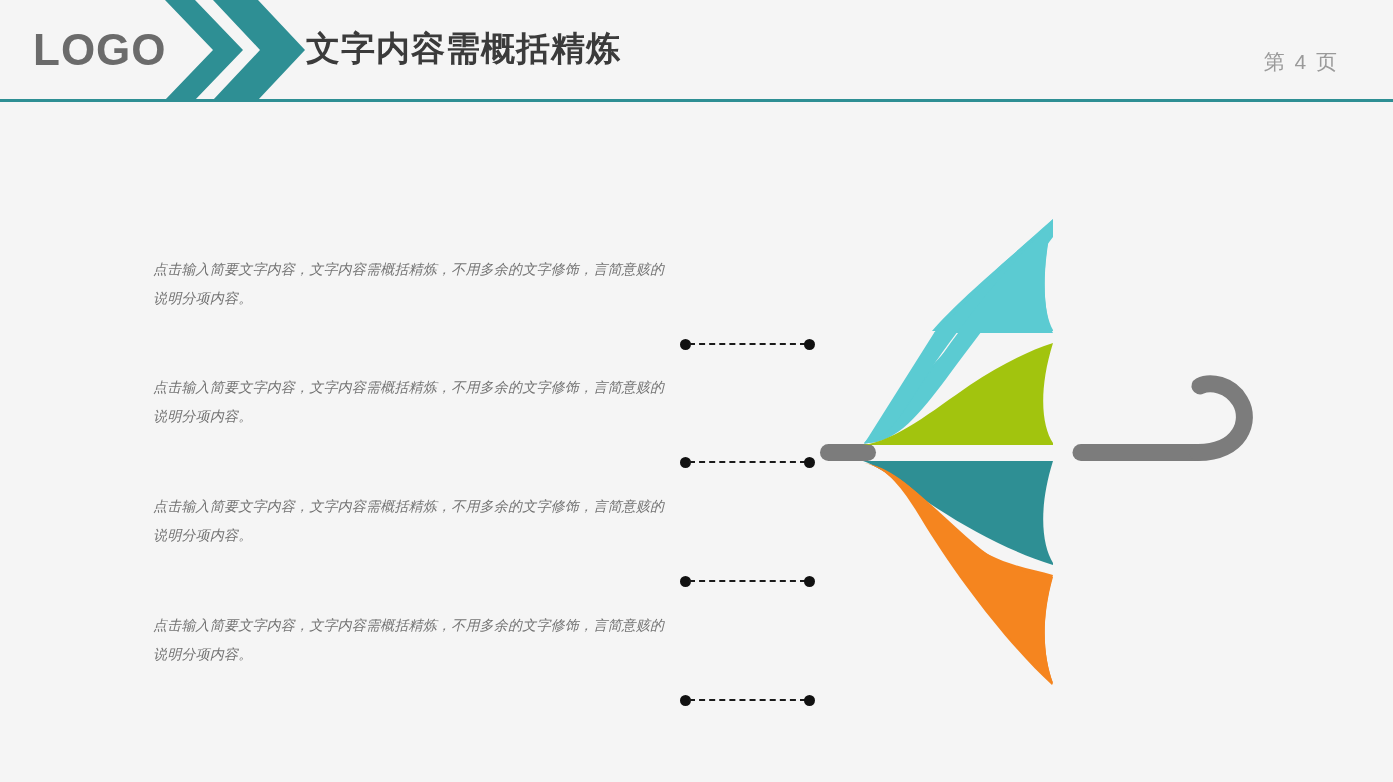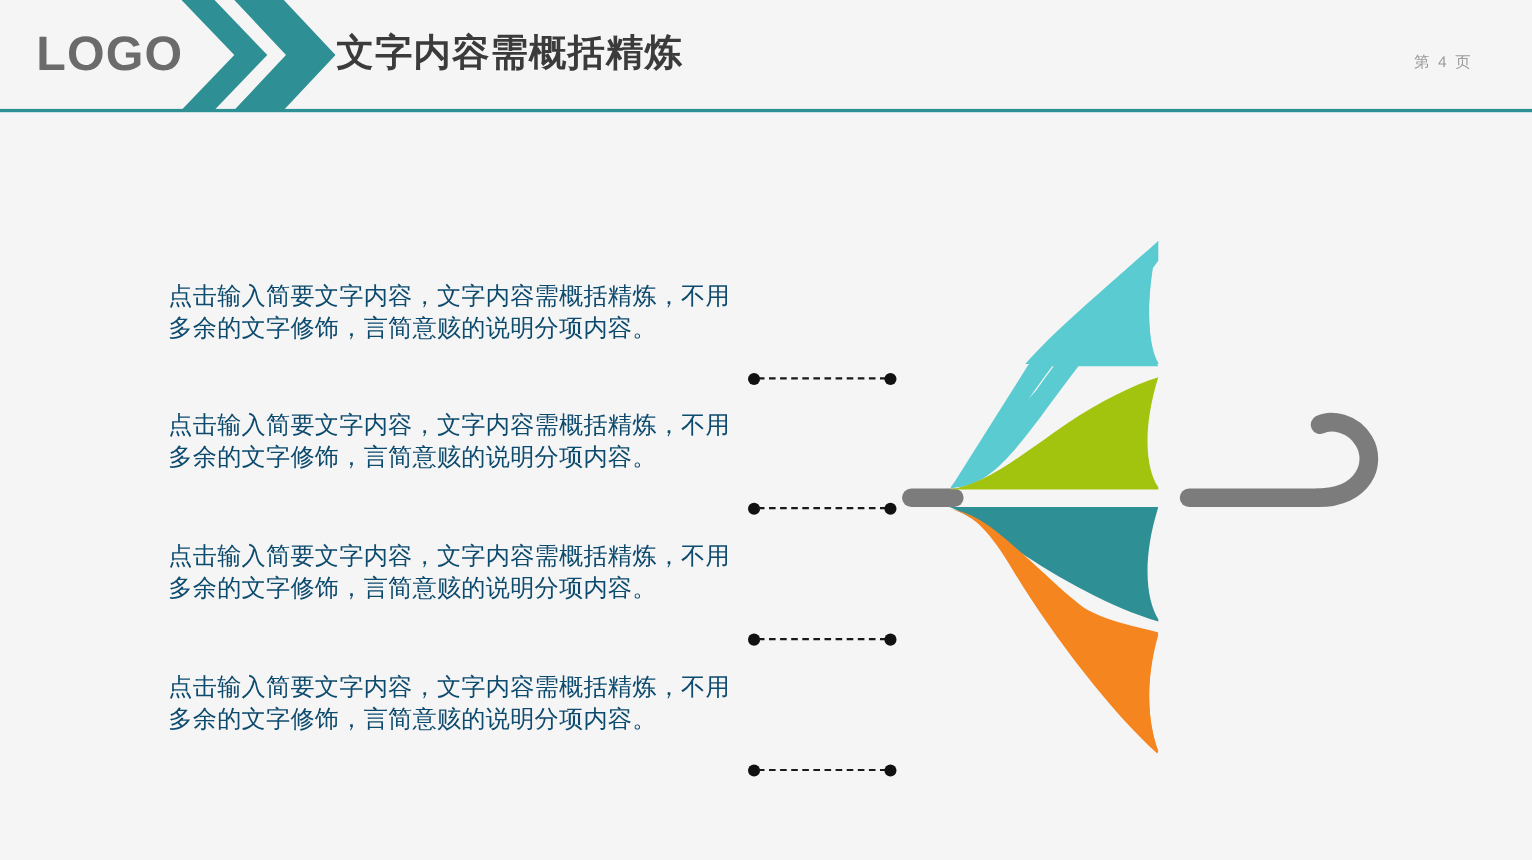--- a/index.html
+++ b/index.html
@@ -52,21 +52,21 @@
     font-size: 34px;
     font-weight: bold;
     color: #3b3b3b;
     font-family: "Liberation Sans", "DejaVu Sans", sans-serif;
     letter-spacing: 1px;
     line-height: 46px;
   }
   .page-num {
     position: absolute;
     right: 54px; top: 48px;
-    font-size: 14px;
+    font-size: 21px;
     color: #9a9a9a;
     font-family: "Liberation Sans", "DejaVu Sans", sans-serif;
     letter-spacing: 2px;
   }
 
   
   .rows {
     position: absolute;
     left: 0; top: 100px;
     width: 1393px;
@@ -76,25 +76,26 @@
     position: absolute;
     left: 0;
     width: 840px;
     height: 120px;
   }
   .row-text {
     position: absolute;
     left: 153px;
     top: 0;
     width: 520px;
-    font-size: 22px;
+    font-size: 14px;
     line-height: 29px;
-    color: #0c4a6e;
+    color: #737373;
     font-family: "DejaVu Serif", "Liberation Serif", serif;
     letter-spacing: 0.2px;
+    font-style: italic;
   }
   .connector {
     position: absolute;
     left: 680px;
     width: 135px;
     height: 14px;
   }
   .connector .dot {
     position: absolute;
     top: 0;

